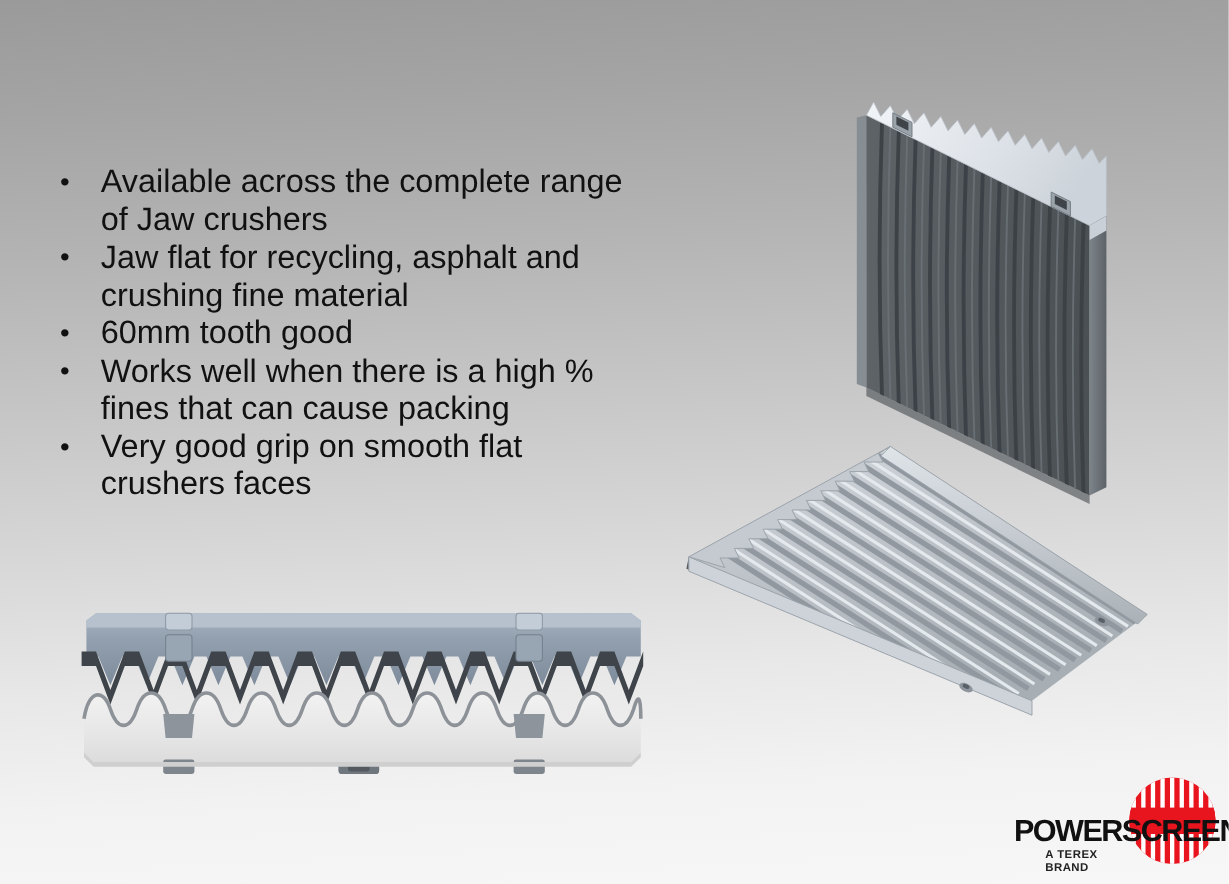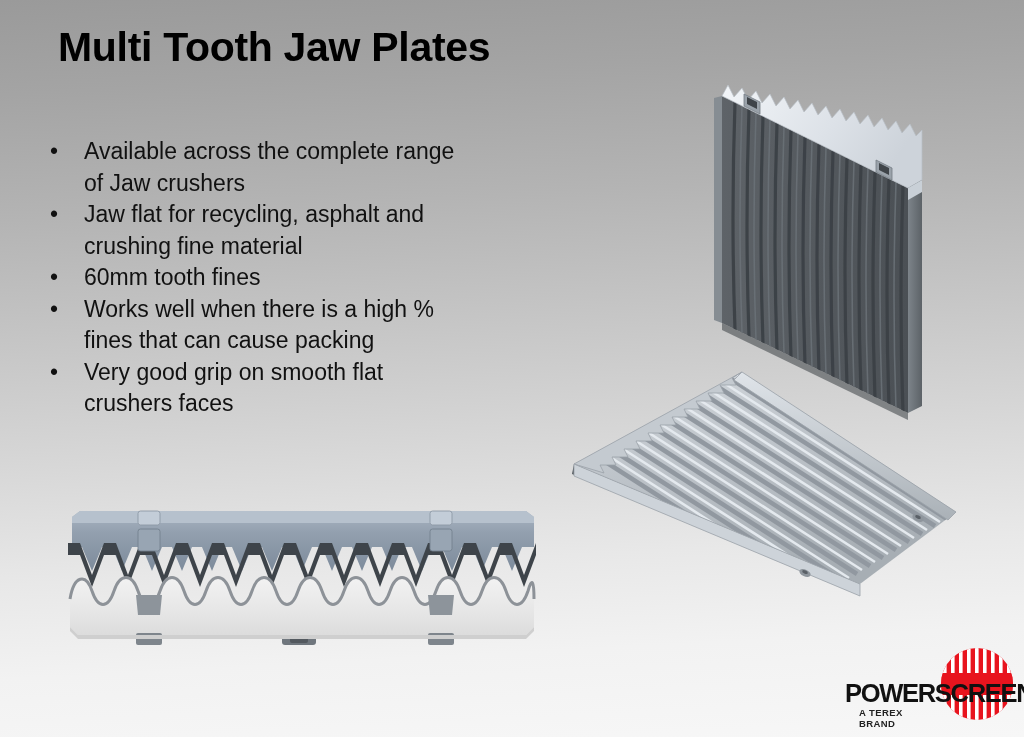--- a/index.html
+++ b/index.html
@@ -53,21 +53,21 @@
   .bullet-dot {
     position: absolute;
     left: 6px;
     top: 0;
     font-size: 23px;
     line-height: 31.5px;
     color: #111;
   }
   .bullet-text {
     display: block;
-    font-size: 23px;
+    font-size: 27px;
     line-height: 31.5px;
     color: #111111;
     white-space: pre-line;
   }
 
   
   .model { position: absolute; }
 
   #model-vertical-plate {
     left: 690px;
@@ -108,54 +108,53 @@
     left: 0px;
     top: 34px;
     font-size: 25.5px;
     font-weight: bold;
     color: #111111;
     letter-spacing: -1.3px;
     white-space: nowrap;
   }
   #logo-tagline {
     position: absolute;
-    left: 14px;
+    left: 26px;
     top: 62px;
     font-size: 9.5px;
     font-weight: bold;
     line-height: 11px;
     color: #222222;
     letter-spacing: 0.4px;
     white-space: pre-line;
   }
 </style>
 </head>
 <body>
 
 <div id="slide">
 
-  <div id="title">Multi Tooth Jaw Plates</div>
 
   <div id="bullets">
 
     <div class="bullet-row">
       <span class="bullet-dot">•</span>
       <span class="bullet-text">Available across the complete range
 of Jaw crushers</span>
     </div>
 
     <div class="bullet-row">
       <span class="bullet-dot">•</span>
       <span class="bullet-text">Jaw flat for recycling, asphalt and
 crushing fine material</span>
     </div>
 
     <div class="bullet-row">
       <span class="bullet-dot">•</span>
-      <span class="bullet-text">60mm tooth fines</span>
+      <span class="bullet-text">60mm tooth good</span>
     </div>
 
     <div class="bullet-row">
       <span class="bullet-dot">•</span>
       <span class="bullet-text">Works well when there is a high %
 fines that can cause packing</span>
     </div>
 
     <div class="bullet-row">
       <span class="bullet-dot">•</span>

